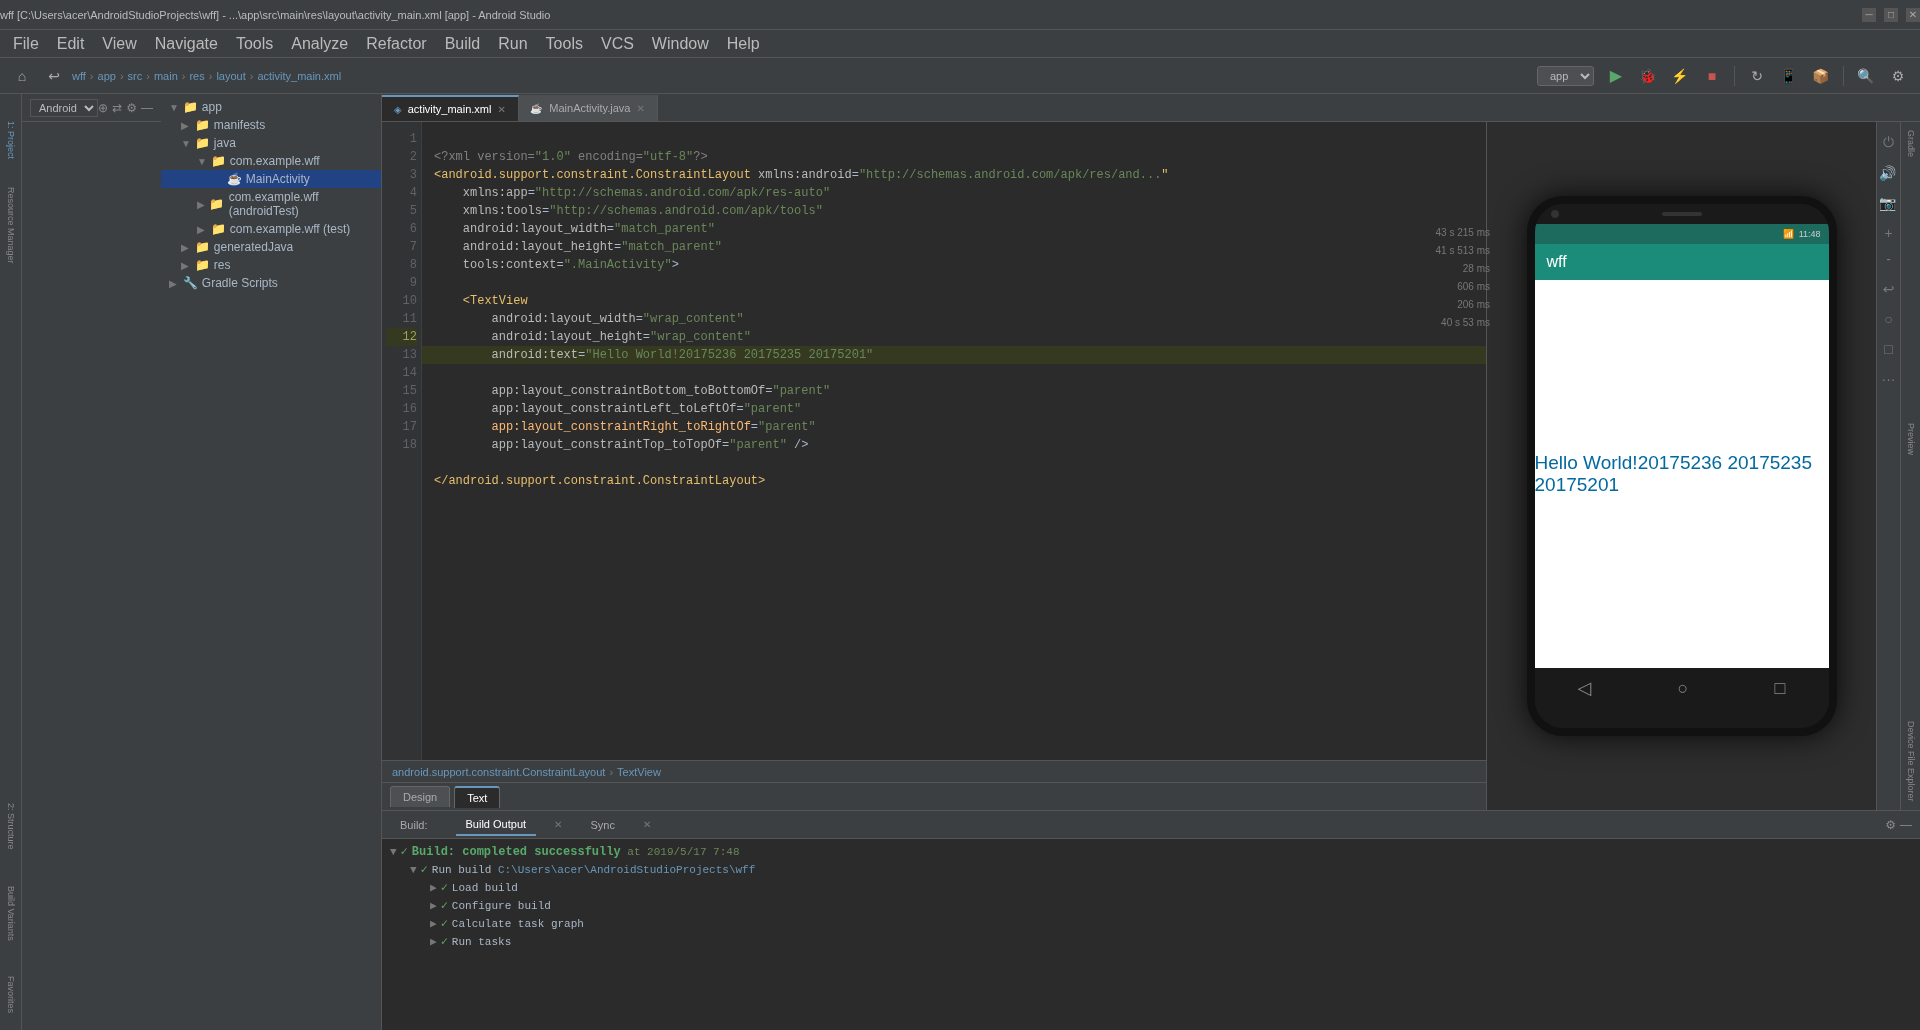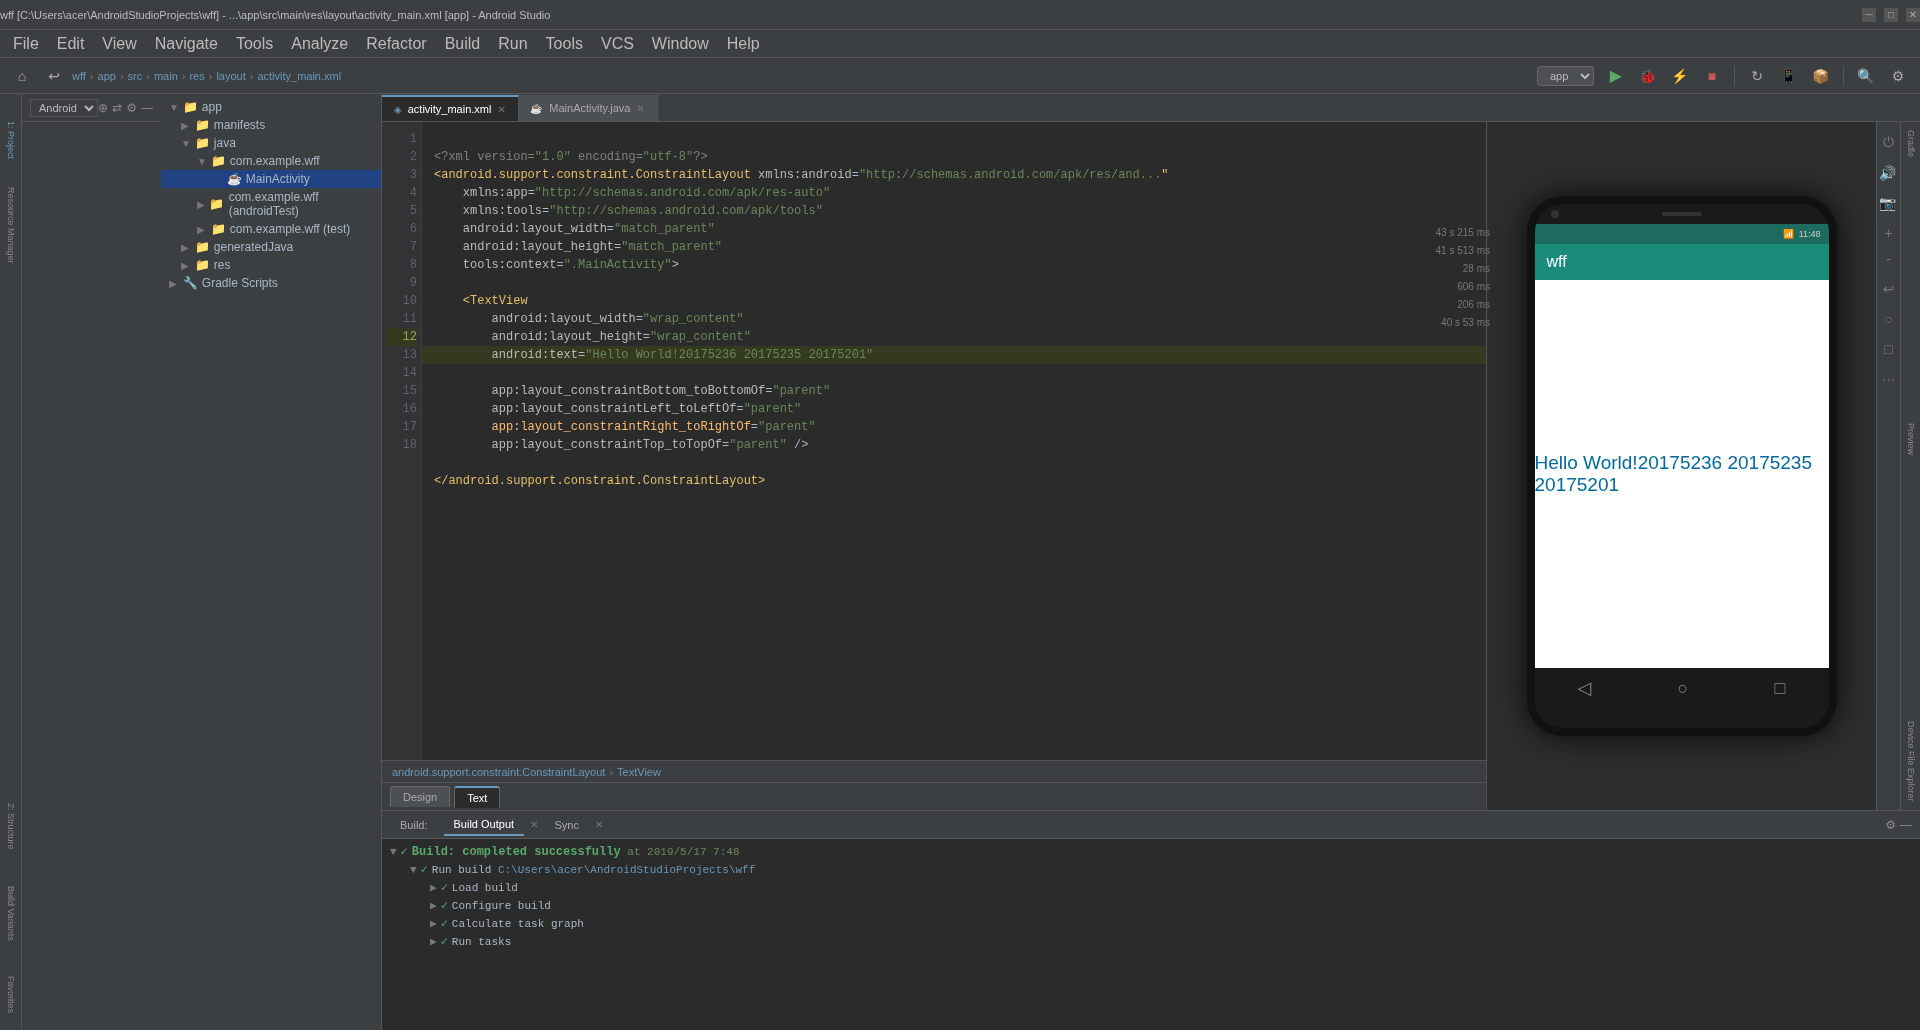--- a/index.html
+++ b/index.html
@@ -82,21 +82,21 @@
     }
 
     
     #build-panel {
       height: 220px; background: #2b2b2b; border-top: 1px solid #555; display: flex; flex-direction: column;
     }
     #build-panel-header {
       height: 28px; background: #3c3f41; display: flex; align-items: center; justify-content: space-between;
       padding: 0 8px; border-bottom: 1px solid #555;
     }
-    #build-panel-tabs { display: flex; align-items: center; gap: 6px; }
+    #build-panel-tabs { display: flex; align-items: center; gap: 18px; }
     .build-tab { padding: 4px 10px; font-size: 11px; color: #aaa; cursor: pointer; }
     .build-tab.active { color: #fff; border-bottom: 2px solid #6897bb; }
     .build-actions { display: flex; gap: 4px; }
 
     #build-content { flex: 1; padding: 4px 8px; font-family: 'Courier New', monospace; font-size: 11px; overflow: auto; }
     .build-row { display: flex; align-items: flex-start; gap: 4px; padding: 1px 0; line-height: 16px; }
     .build-success { color: #59a869; font-size: 12px; }
 
     
     #preview-panel {

